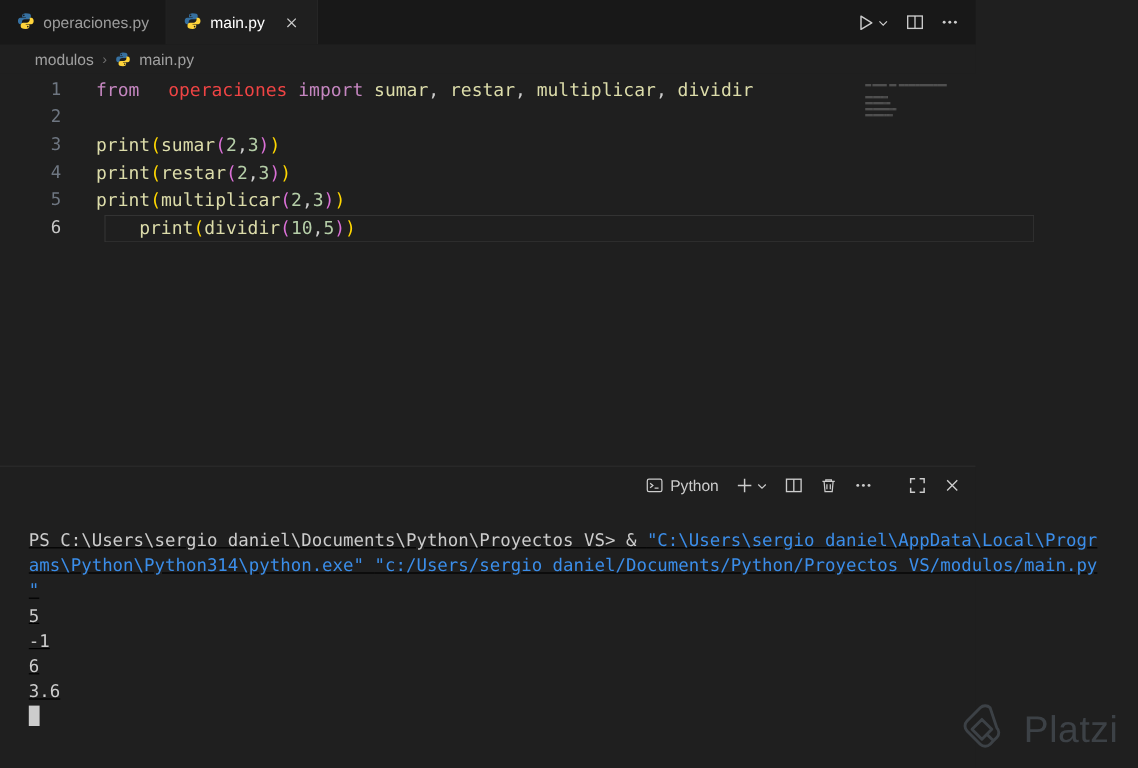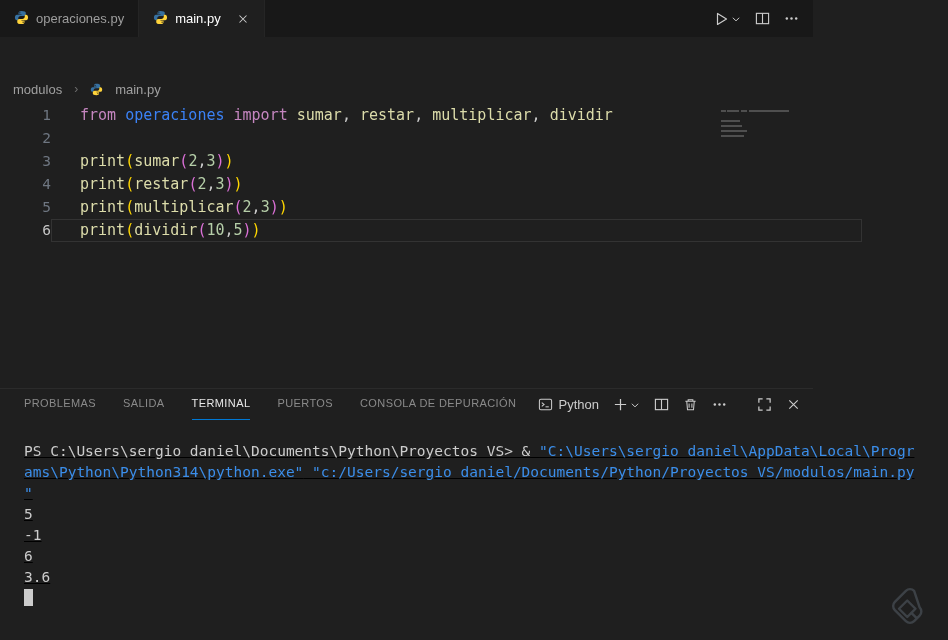--- a/index.html
+++ b/index.html
@@ -11,33 +11,33 @@
   .tabbar { flex:0 0 37px; background:#181818; display:flex; align-items:stretch; }
   .tab { display:flex; align-items:center; gap:7px; padding:0 14px; font-size:13px;
          color:#9d9d9d; border-right:1px solid #252525; cursor:pointer; background:#181818; }
   .tab.active { background:#1f1f1f; color:#ffffff; }
   .tab .tab-close { display:flex; align-items:center; margin-left:8px; border-radius:3px; }
   .tab-actions { margin-left:auto; display:flex; align-items:center; gap:14px; padding-right:14px; }
   .icon-btn { display:flex; align-items:center; justify-content:center; cursor:pointer; }
   .run-group { display:flex; align-items:center; gap:2px; }
 
   
-  .breadcrumb { flex:0 0 24px; display:flex; align-items:center; gap:12px;
-                padding-left:13px; font-size:13px; color:#a0a0a0; background:#1f1f1f;margin-top:40px; }
+  .breadcrumb { flex:0 0 24px; display:flex; align-items:center; gap:7px;
+                padding-left:29px; font-size:13px; color:#a0a0a0; background:#1f1f1f; }
   .crumb-sep { color:#6e6e6e; font-size:12px; }
 
   
   .editor { flex:1 1 auto; position:relative; padding-top:3px; font-family:"DejaVu Sans Mono", monospace; }
   .code-line { display:flex; height:23px; line-height:23px; font-size:15px; width:862px; }
   .gutter { flex:0 0 51px; text-align:right; color:#6e7681; font-size:14.5px; }
   .code-text { flex:1 1 auto; padding-left:29px; white-space:pre; }
-  .code-line.current .code-text { box-shadow: inset 0 0 0 1px #333333; }
+  .code-line.current .code-text { box-shadow: inset 0 0 0 1px #333333; margin-left: 36px; }
   .code-line.current .gutter { color:#c6c6c6; }
   .seg-kw  { color:#c586c0; }
-  .seg-mod { color:#3b82f6; }
+  .seg-mod { color:#ef4444;margin-left:15px; }
   .seg-fn  { color:#dcdcaa; }
   .seg-num { color:#b5cea8; }
   .seg-def { color:#cccccc; }
   .seg-p1  { color:#ffd700; }
   .seg-p2  { color:#da70d6; }
 
   
   .minimap { position:absolute; top:9px; right:14px; width:78px; }
   .mm-row { height:2px; margin-bottom:3px; white-space:nowrap; font-size:0; }
   .mm-bar { display:inline-block; height:2px; background:#8a8a8a; opacity:.45; vertical-align:top; }
@@ -171,27 +171,20 @@
         <div class="mm-row"></div>
         <div class="mm-row"><span class="mm-bar" style="width: 5.75px;"></span><span class="mm-bar" style="width: 1.15px;"></span><span class="mm-bar" style="width: 5.75px;"></span><span class="mm-bar" style="width: 1.15px;"></span><span class="mm-bar" style="width: 1.15px;"></span><span class="mm-bar" style="width: 1.15px;"></span><span class="mm-bar" style="width: 1.15px;"></span><span class="mm-bar" style="width: 1.15px;"></span><span class="mm-bar" style="width: 1.15px;"></span></div>
         <div class="mm-row"><span class="mm-bar" style="width: 5.75px;"></span><span class="mm-bar" style="width: 1.15px;"></span><span class="mm-bar" style="width: 6.9px;"></span><span class="mm-bar" style="width: 1.15px;"></span><span class="mm-bar" style="width: 1.15px;"></span><span class="mm-bar" style="width: 1.15px;"></span><span class="mm-bar" style="width: 1.15px;"></span><span class="mm-bar" style="width: 1.15px;"></span><span class="mm-bar" style="width: 1.15px;"></span></div>
         <div class="mm-row"><span class="mm-bar" style="width: 5.75px;"></span><span class="mm-bar" style="width: 1.15px;"></span><span class="mm-bar" style="width: 12.65px;"></span><span class="mm-bar" style="width: 1.15px;"></span><span class="mm-bar" style="width: 1.15px;"></span><span class="mm-bar" style="width: 1.15px;"></span><span class="mm-bar" style="width: 1.15px;"></span><span class="mm-bar" style="width: 1.15px;"></span><span class="mm-bar" style="width: 1.15px;"></span></div>
         <div class="mm-row"><span class="mm-bar" style="width: 5.75px;"></span><span class="mm-bar" style="width: 1.15px;"></span><span class="mm-bar" style="width: 8.05px;"></span><span class="mm-bar" style="width: 1.15px;"></span><span class="mm-bar" style="width: 2.3px;"></span><span class="mm-bar" style="width: 1.15px;"></span><span class="mm-bar" style="width: 1.15px;"></span><span class="mm-bar" style="width: 1.15px;"></span><span class="mm-bar" style="width: 1.15px;"></span></div>
       </div>
   </div>
 
   <div class="panel">
     <div class="panel-header">
-      <div class="panel-tabs">
-        <span class="panel-tab">PROBLEMAS</span>
-        <span class="panel-tab">SALIDA</span>
-        <span class="panel-tab active">TERMINAL</span>
-        <span class="panel-tab">PUERTOS</span>
-        <span class="panel-tab">CONSOLA DE DEPURACIÓN</span>
-      </div>
       <div class="panel-actions">
         <span class="shell-item">
           <span style="display:flex;">
             <svg width="15" height="15" viewBox="0 0 16 16">
                 <rect x="1.5" y="2.5" width="13" height="11" rx="1.5" fill="none" stroke="#cccccc" stroke-width="1.1"></rect>
                 <path d="M4 6l2.5 2L4 10" fill="none" stroke="#cccccc" stroke-width="1.1"></path>
                 <line x1="8" y1="10.5" x2="11.5" y2="10.5" stroke="#cccccc" stroke-width="1.1"></line>
               </svg>
           </span>
           <span>Python</span>
@@ -252,13 +245,14 @@
   </div>
 
 </div>
 
 <div class="watermark">
   <span>
     <svg width="44" height="44" viewBox="0 0 64 64">
       <path d="M26 10 L10 26 a8.5 8.5 0 0 0 0 12 L26 54 a8.5 8.5 0 0 0 12 0 l4 -4 -8 -8 -6 6 -12 -12 12 -12 12 12 -6 6 8 8 4 -4 a8.5 8.5 0 0 0 0 -12 L38 10 a8.5 8.5 0 0 0 -12 0 z" fill="none" stroke="#555d66" stroke-width="3.5" stroke-linejoin="round"></path>
     </svg>
   </span>
+  <span class="watermark-text">Platzi</span>
 </div>
 
 </body></html>

